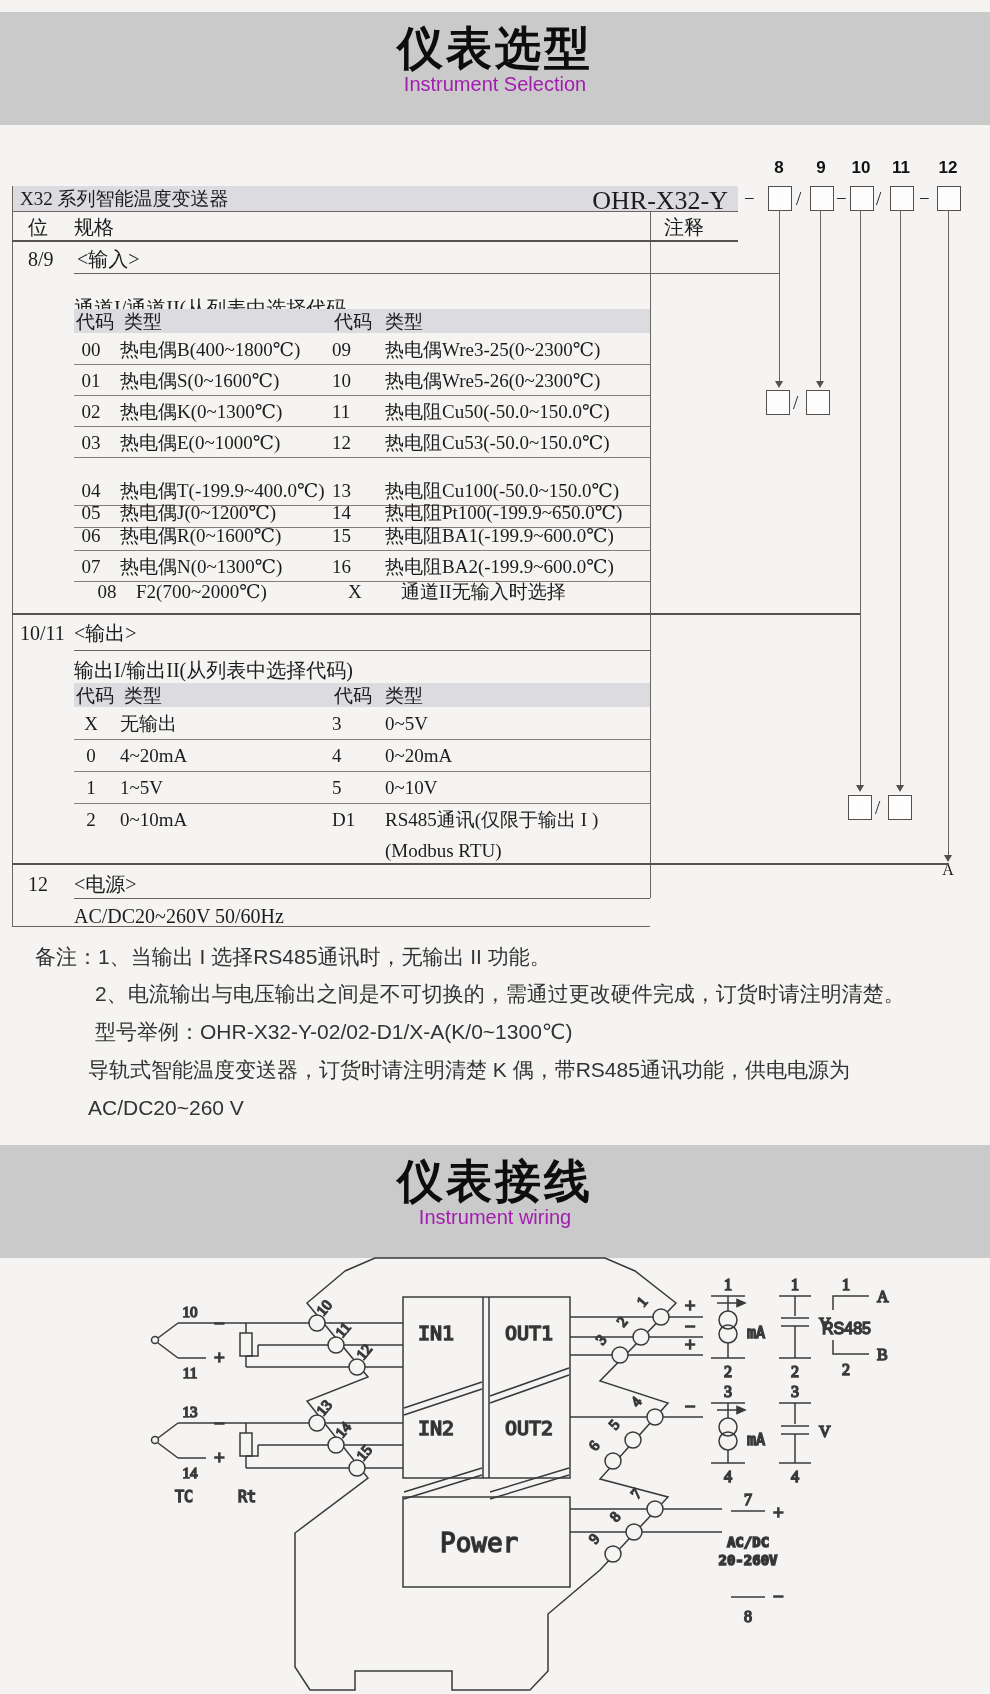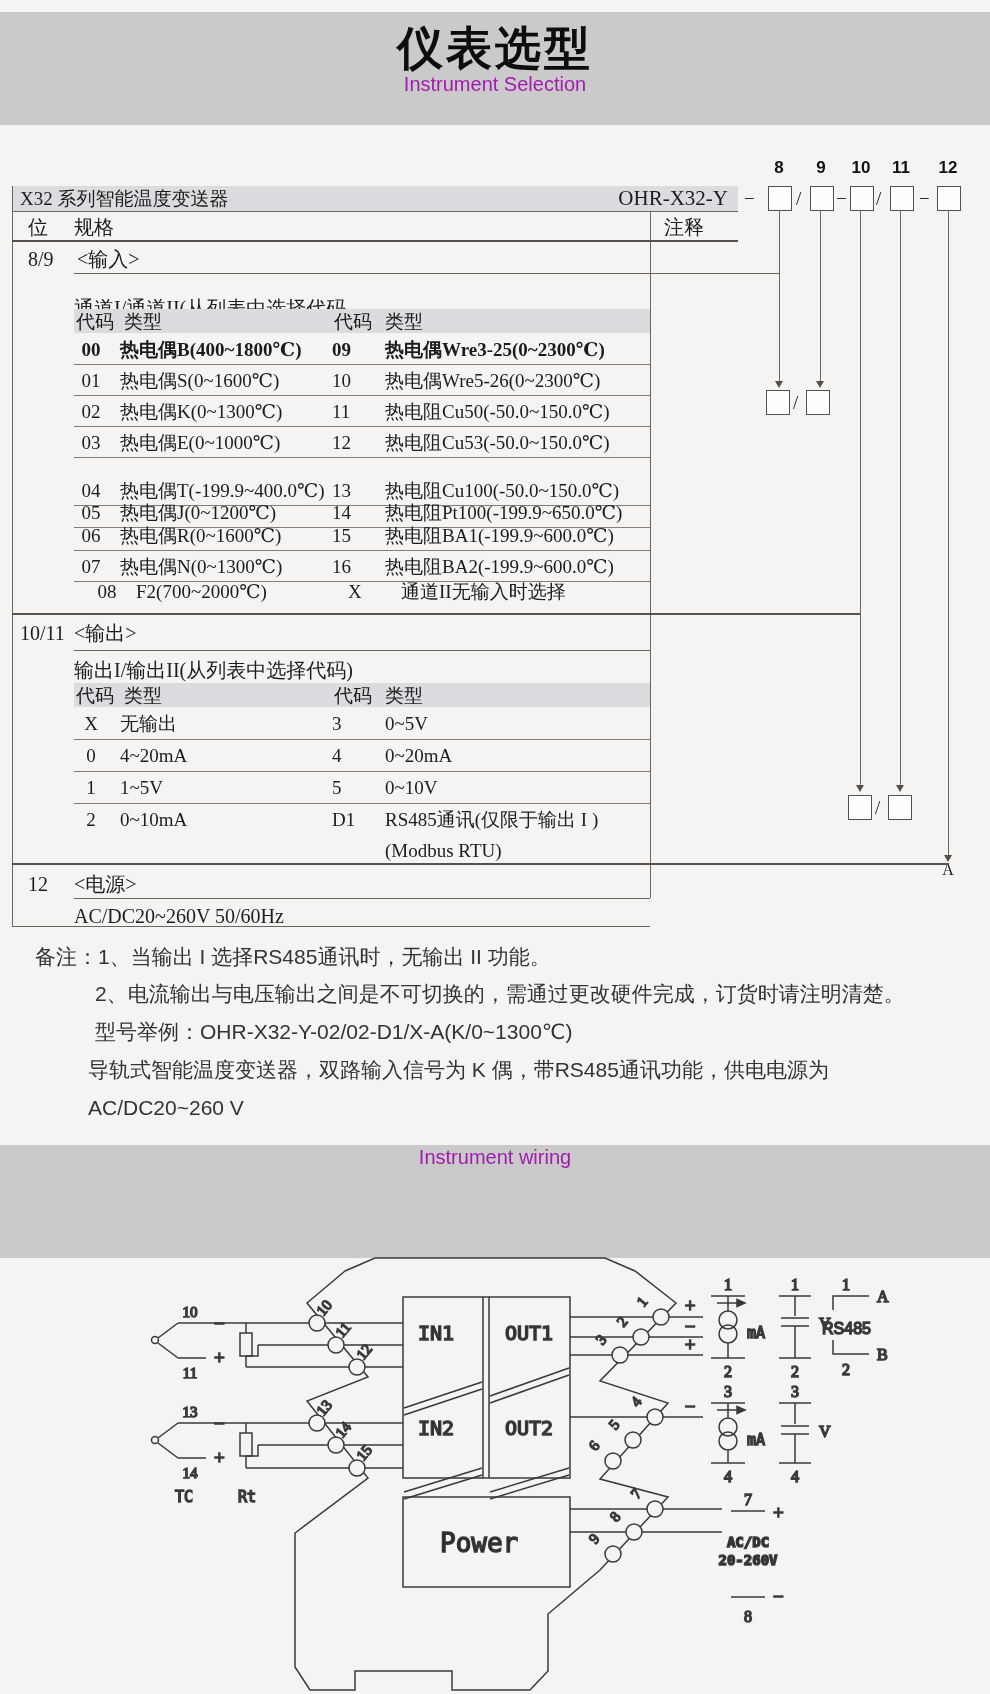--- a/index.html
+++ b/index.html
@@ -45,21 +45,21 @@
 
 <div class="page">
 
   <div class="banner" style="top:12px;">
     <div class="bt">仪表选型</div>
     <div class="bs">Instrument Selection</div>
   </div>
 
   <div class="band" style="left:12px;top:186px;width:726px;height:25px;">
     <span class="cell" style="left:8px;top:3px;">X32 系列智能温度变送器</span>
-    <span class="cell" style="right:10px;top:2px;font-size:21px;position:absolute;">OHR-X32-Y</span>
+    <span class="cell" style="right:10px;top:2px;font-size:26px;position:absolute;">OHR-X32-Y</span>
   </div>
 
   <div class="digit" style="left:764px;top:158px;">8</div>
   <div class="digit" style="left:806px;top:158px;">9</div>
   <div class="digit" style="left:846px;top:158px;">10</div>
   <div class="digit" style="left:886px;top:158px;">11</div>
   <div class="digit" style="left:933px;top:158px;">12</div>
 
   <span class="msep" style="left:744px;top:188px;">−</span>
   <div class="mbox" style="left:768px;top:186px;"></div>
@@ -111,21 +111,21 @@
   <span class="cell t20" style="left:77px;top:249px;">&lt;输入&gt;</span>
   <span class="cell t20" style="left:74px;top:298px;">通道I/通道II(从列表中选择代码</span>
 
   <div class="band" style="left:74px;top:309px;width:576px;height:24px;">
     <span class="cell" style="left:2px;top:3px;">代码</span>
     <span class="cell" style="left:50px;top:3px;">类型</span>
     <span class="cell" style="left:260px;top:3px;">代码</span>
     <span class="cell" style="left:311px;top:3px;">类型</span>
   </div>
 
-  <div class="trow" style="top:333px;height:31px;font-weight:bold;">
+  <div class="trow" style="top:333px;height:31px;">
     <span class="c1">00</span>
       <span class="t1">热电偶B(400~1800℃)</span>
       <span class="c2">09</span>
       <span class="t2">热电偶Wre3-25(0~2300℃)</span>
   </div>
   <div class="trow" style="top:364px;height:31px;">
     <span class="c1">01</span>
       <span class="t1">热电偶S(0~1600℃)</span>
       <span class="c2">10</span>
       <span class="t2">热电偶Wre5-26(0~2300℃)</span>
@@ -212,24 +212,25 @@
 
   <span class="cell t20" style="left:28px;top:874px;">12</span>
   <span class="cell t20" style="left:74px;top:874px;">&lt;电源&gt;</span>
   <span class="cell t20" style="left:74px;top:906px;">AC/DC20~260V  50/60Hz</span>
 
   <div class="note" style="left:35px;top:944px;">
     <span>备注：</span><span>1、当输出 I 选择RS485通讯时，无输出 II 功能。</span>
   </div>
   <div class="note" style="left:95px;top:981px;">2、电流输出与电压输出之间是不可切换的，需通过更改硬件完成，订货时请注明清楚。</div>
   <div class="note" style="left:95px;top:1019px;">型号举例：OHR-X32-Y-02/02-D1/X-A(K/0~1300℃)</div>
-  <div class="note" style="left:88px;top:1057px;">导轨式智能温度变送器，双路输入信号为 K 偶，带RS485通讯功能，供电电源为</div>
+  <div class="note" style="left:88px;top:1057px;">导轨式智能温度变送器，订货时请注明清楚 K 偶，带RS485通讯功能，供电电源为</div>
   <div class="note" style="left:88px;top:1095px;">AC/DC20~260 V</div>
 
   <div class="banner" style="top:1145px;">
+    <div class="bt">仪表接线</div>
     <div class="bs">Instrument wiring</div>
   </div>
 
   <svg width="990" height="1694" viewBox="0 0 990 1694" style="position:absolute;left:0;top:0;" fill="none" stroke="#3a3a3a" stroke-width="1.5">
 
     <path d="M345,1271 L307,1303 L368,1377 L307,1401 L368,1478 L295,1533 L295,1667
              L310,1690 L355,1690 L355,1671 L452,1671 L452,1690 L530,1690 L548,1671 L548,1614
              L600,1570 L668,1497 L600,1479 L668,1403 L600,1381 L676,1303 L635,1271 L605,1258 L375,1258 Z"></path>
 
     <rect x="403" y="1297" width="167" height="181"></rect>

